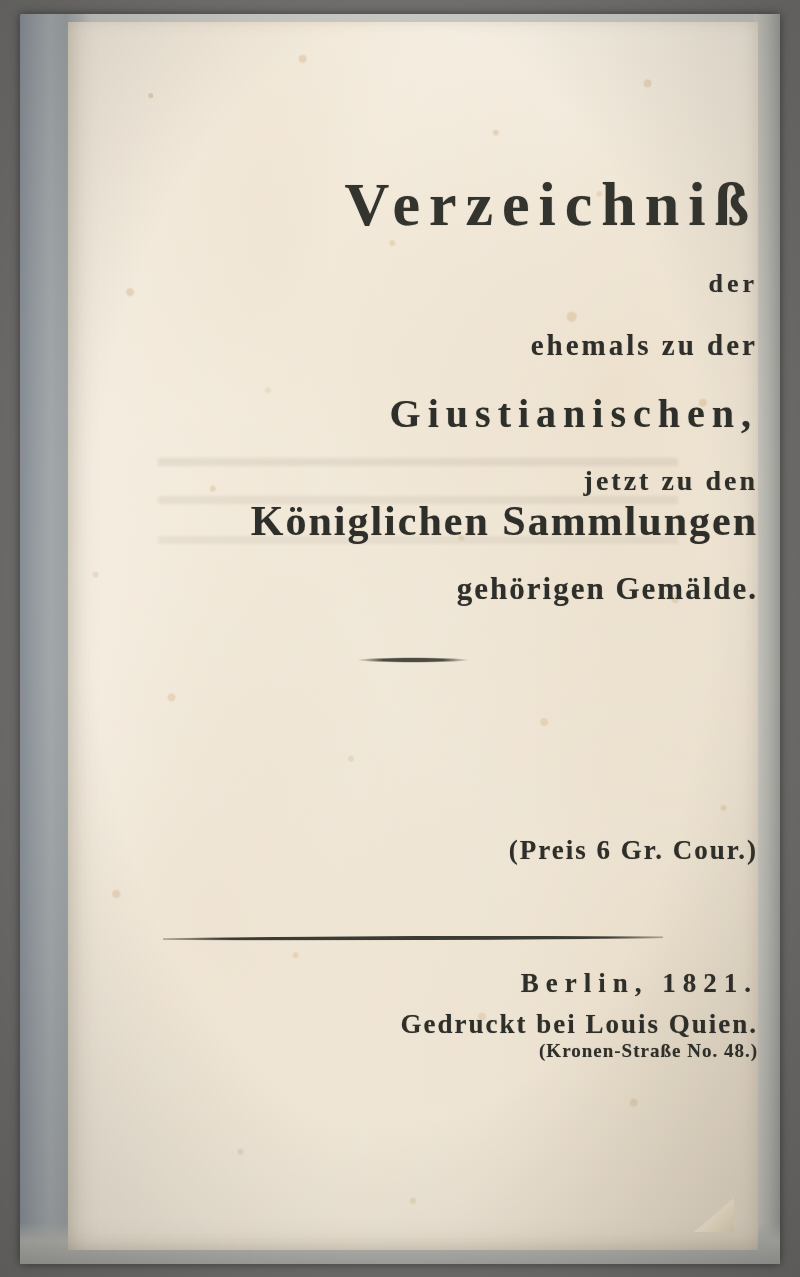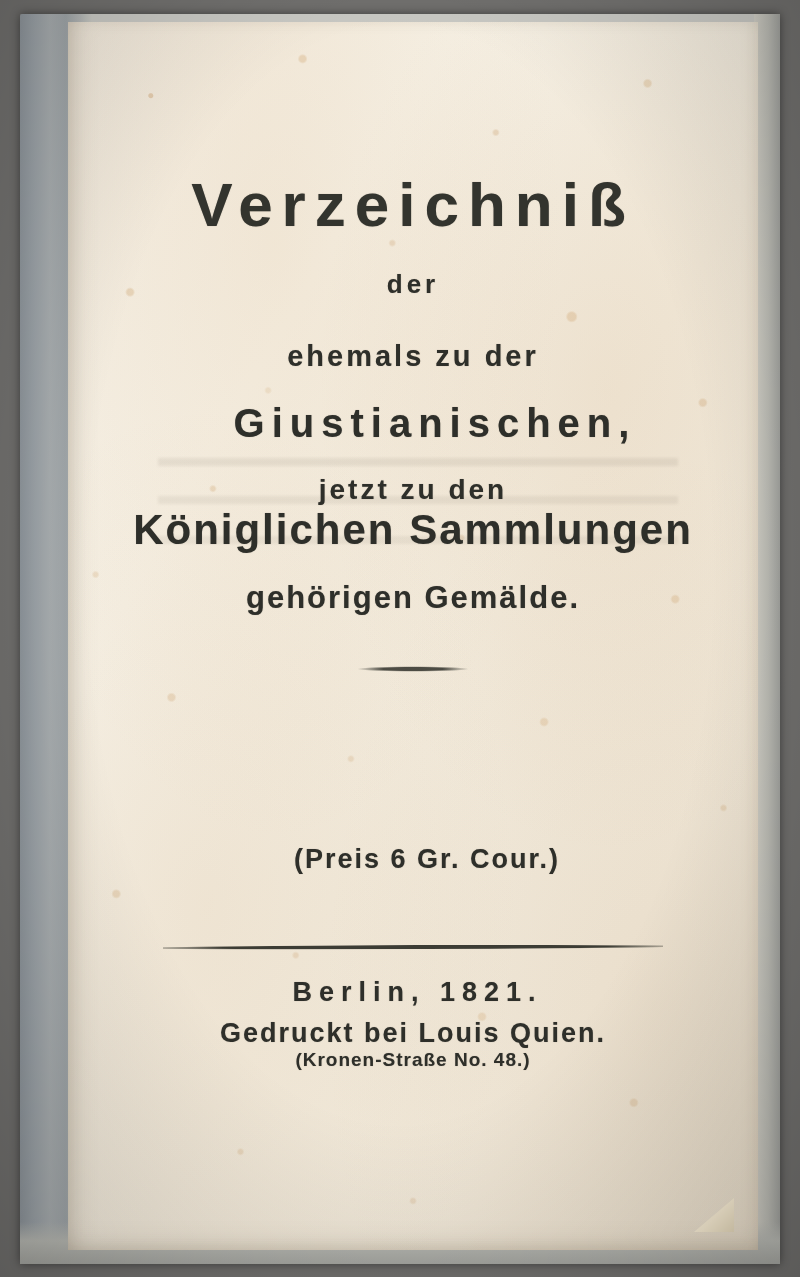--- a/index.html
+++ b/index.html
@@ -127,42 +127,42 @@
       linear-gradient(180deg, rgba(90,80,65,0) 0 6px, rgba(90,80,65,0.9) 6px 14px, rgba(90,80,65,0) 14px 32px),
       linear-gradient(180deg, rgba(90,80,65,0) 0 44px, rgba(90,80,65,0.8) 44px 52px, rgba(90,80,65,0) 52px 70px),
       linear-gradient(180deg, rgba(90,80,65,0) 0 84px, rgba(90,80,65,0.7) 84px 92px, rgba(90,80,65,0) 92px 110px);
     filter: blur(1.4px);
   }
 
   
   .inkblock {
     position: relative;
     z-index: 3;
-    text-align: center;
+    text-align: right;
     color: #2e2f2a;
-    font-family: Liberation Sans, sans-serif;
+    font-family: Liberation Serif, serif;
     text-shadow: 0 0 1px rgba(60,55,45,0.35);
   }
 
   .t-main {
     margin-top: 150px;
     font-size: 62px;
     letter-spacing: 9px;
     font-weight: 700;
     line-height: 1.05;
     color: #33342e;
   }
   .t-der {
     margin-top: 32px;
     font-size: 26px;
     letter-spacing: 4px;
     font-weight: 700;
   }
   .t-line2 {
-    margin-top: 40px;
+    margin-top: 30px;
     font-size: 29px;
     letter-spacing: 3px;
     font-weight: 700;
   }
   .t-giust {
     margin-top: 28px;
     font-size: 40px;
     letter-spacing: 7px;
     font-weight: 700;
     padding-left: 44px;

